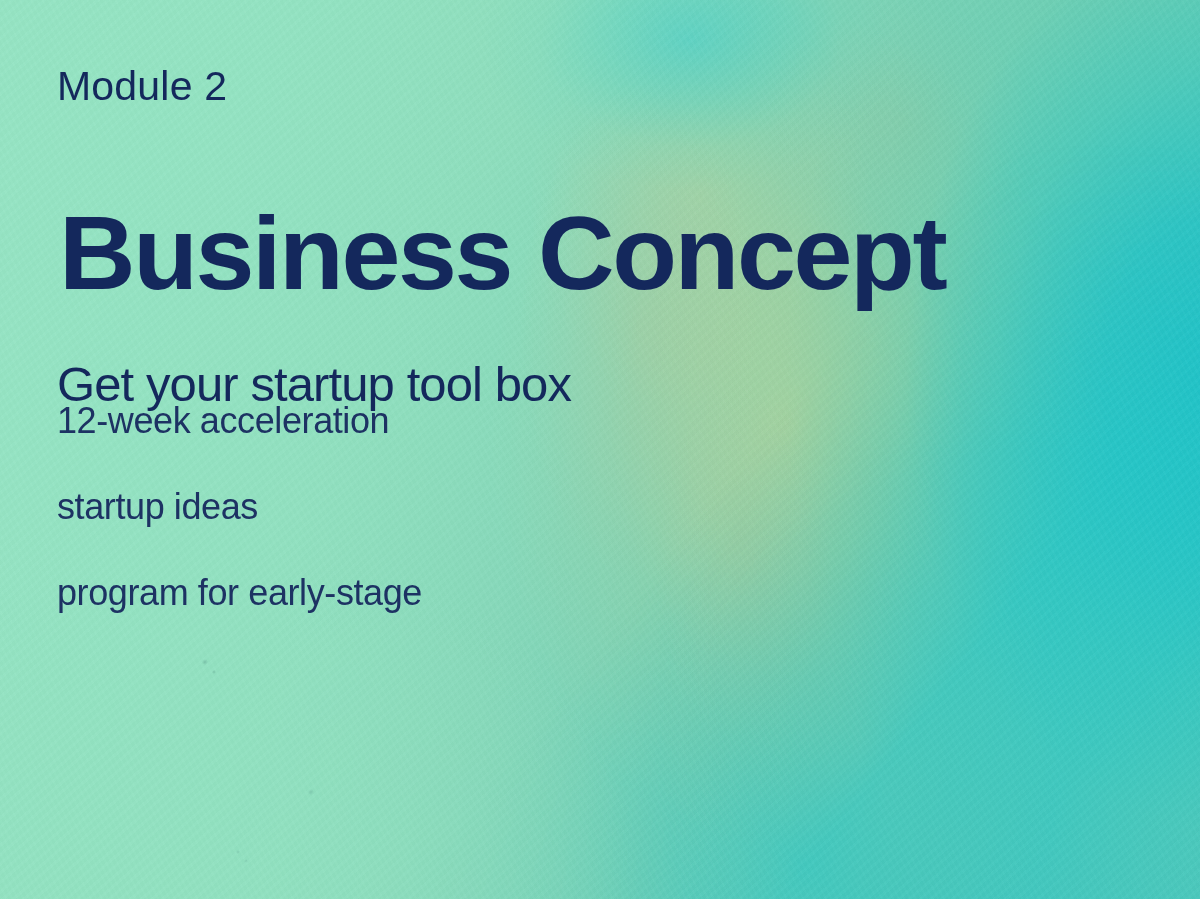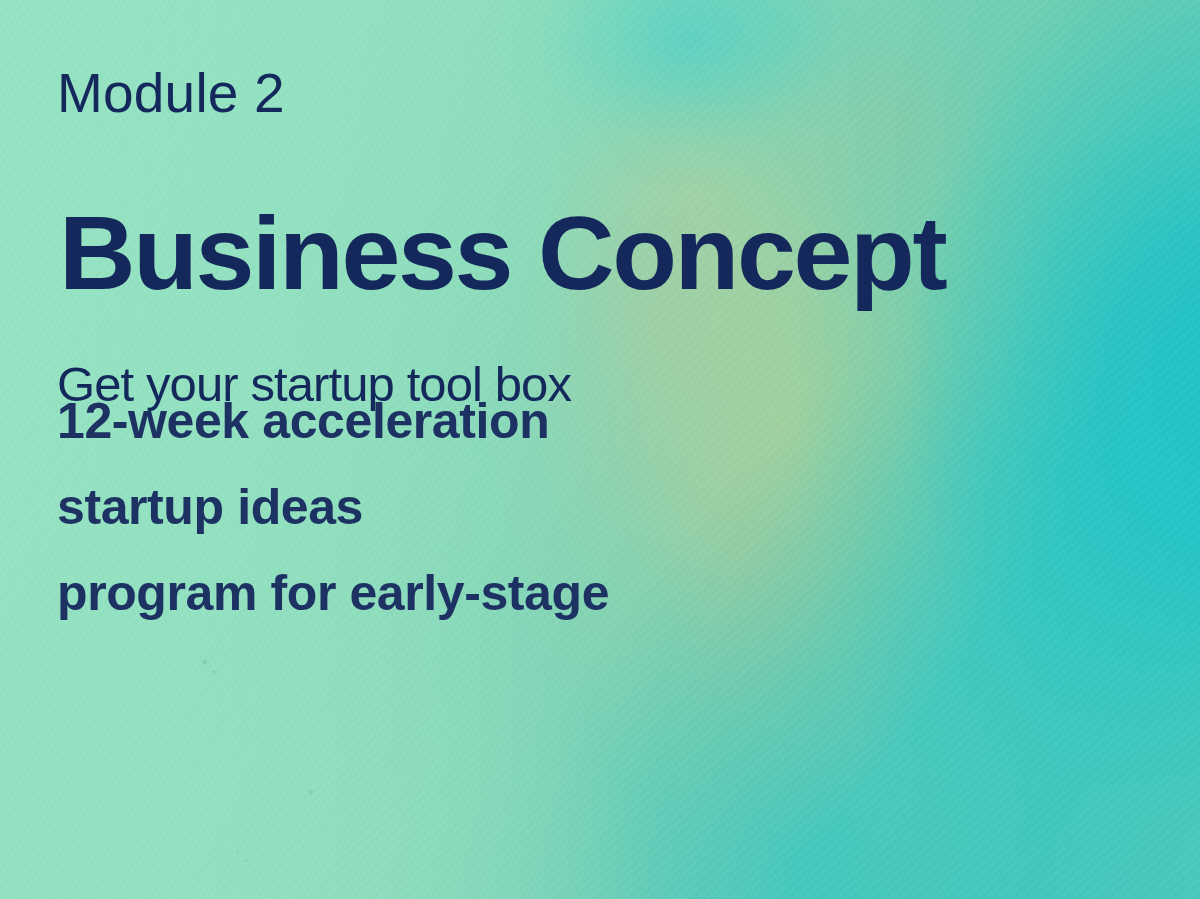--- a/index.html
+++ b/index.html
@@ -165,21 +165,21 @@
     left: 57px;
     top: 0;
     width: 1120px;
     height: 899px;
   }
 
   #eyebrow {
     position: absolute;
     top: 66px;
     left: 0;
-    font-size: 55px;
+    font-size: 41px;
     font-weight: 400;
     letter-spacing: 0.2px;
     color: #14285c;
     line-height: 1;
     white-space: nowrap;
   }
 
   #title {
     position: absolute;
     top: 128px;
@@ -203,22 +203,22 @@
     letter-spacing: -0.9px;
     color: #14285c;
     line-height: 1.08;
     white-space: nowrap;
   }
 
   #body-copy {
     position: absolute;
     top: 378px;
     left: 0;
-    font-size: 50px;
-    font-weight: 700;
+    font-size: 36px;
+    font-weight: 400;
     letter-spacing: -0.4px;
     color: #1d3263;
     line-height: 86px;
   }
   #body-copy .body-line {
     display: block;
     white-space: nowrap;
   }
 </style>
 </head>

